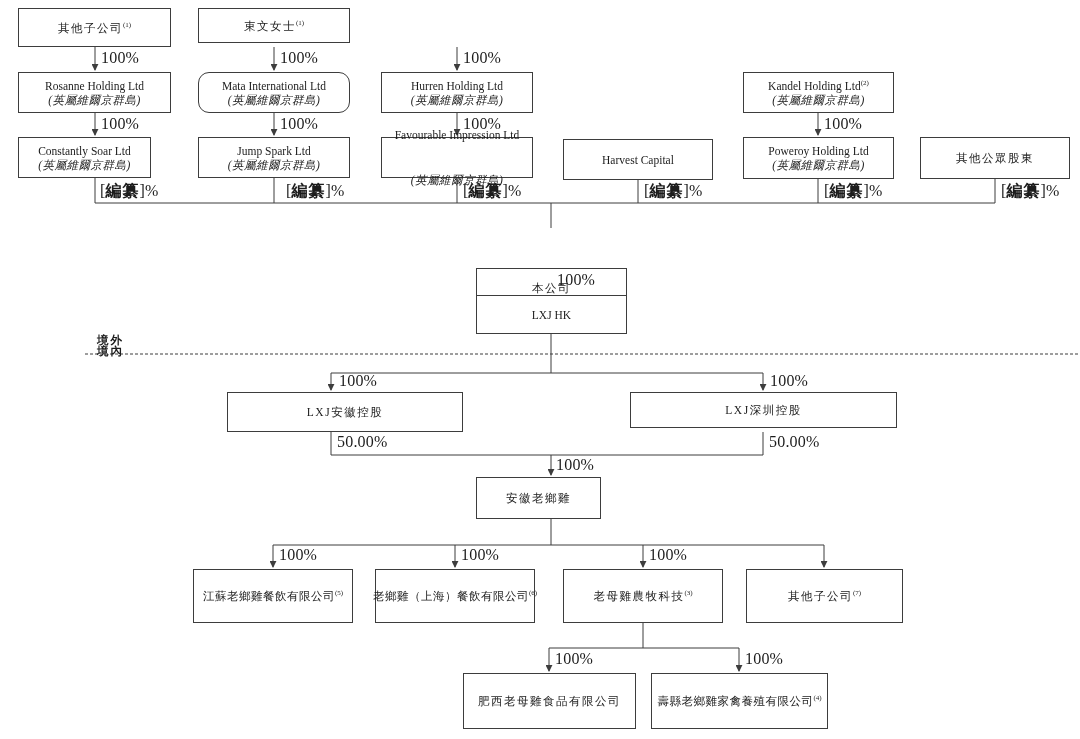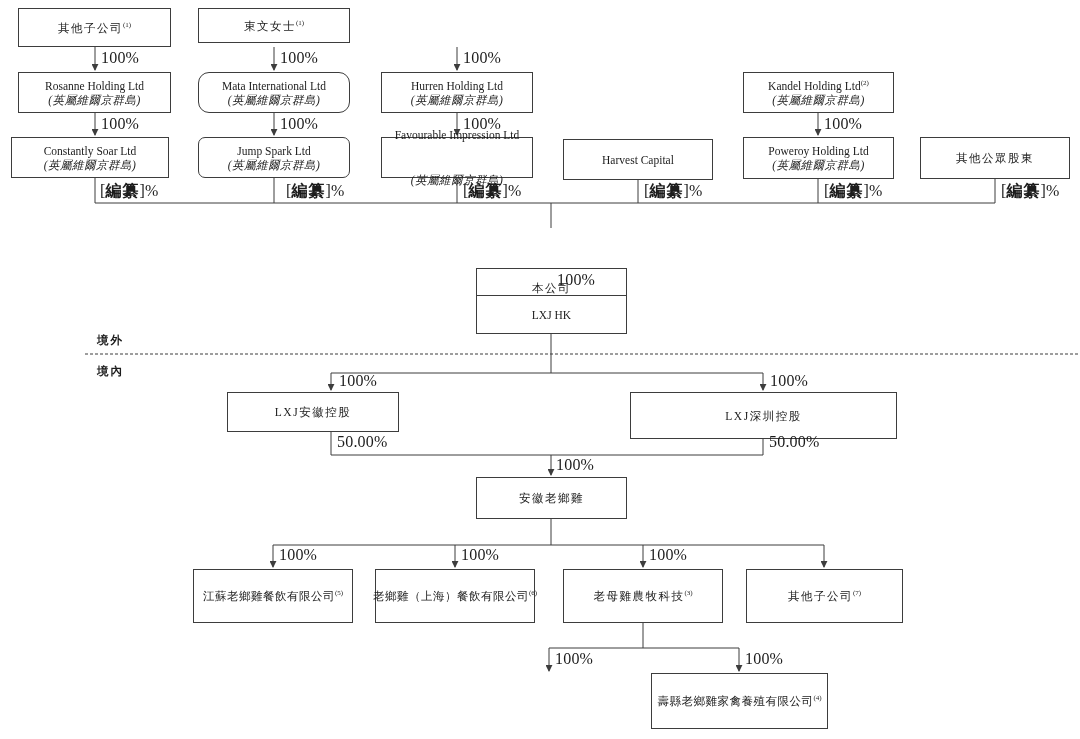--- a/index.html
+++ b/index.html
@@ -94,21 +94,21 @@
       <line x1="643" y1="623" x2="643" y2="648"></line>
       <line x1="549" y1="648" x2="739" y2="648"></line>
       <line x1="549" y1="648" x2="549" y2="671" marker-end="url(#arw)"></line>
       <line x1="739" y1="648" x2="739" y2="671" marker-end="url(#arw)"></line>
 
       <line x1="85" y1="354" x2="1080" y2="354" stroke-dasharray="3,2"></line>
     </g>
   </svg>
 
   <span class="region" style="left:97px;top:333px;">境外</span>
-  <span class="region" style="left:97px;top:364px;">境內</span>
+  <span class="region" style="left:97px;top:344px;">境內</span>
 
   <div class="node" style="left:18px;top:8px;width:153px;height:39px;">
     <span class="nm cjk"><span>其他子公司</span><sup>(1)</sup></span>
   </div>
   <div class="node" style="left:198px;top:8px;width:152px;height:35px;">
     <span class="nm cjk"><span>束文女士</span><sup>(1)</sup></span>
   </div>
 
   <div class="node" style="left:18px;top:72px;width:153px;height:41px;">
     <span class="nm">Rosanne Holding Ltd</span>
@@ -120,25 +120,25 @@
   </div>
   <div class="node" style="left:381px;top:72px;width:152px;height:41px;">
     <span class="nm">Hurren Holding Ltd</span>
     <span class="origin">(英屬維爾京群島)</span>
   </div>
   <div class="node" style="left:743px;top:72px;width:151px;height:41px;">
     <span class="nm"><span>Kandel Holding Ltd</span><sup>(2)</sup></span>
     <span class="origin">(英屬維爾京群島)</span>
   </div>
 
-  <div class="node" style="left:11px;top:137px;width:158px;height:41px;">
+  <div class="node" style="left:18px;top:137px;width:133px;height:41px;">
     <span class="nm">Constantly Soar Ltd</span>
     <span class="origin">(英屬維爾京群島)</span>
   </div>
-  <div class="node" style="left:198px;top:137px;width:152px;height:41px;border-radius:7px;">
+  <div class="node" style="left:198px;top:137px;width:152px;height:41px;">
     <span class="nm">Jump Spark Ltd</span>
     <span class="origin">(英屬維爾京群島)</span>
   </div>
   <div class="node" style="left:381px;top:137px;width:152px;height:41px;gap:31px;">
     <span class="nm">Favourable Impression Ltd</span>
     <span class="origin">(英屬維爾京群島)</span>
   </div>
   <div class="node" style="left:563px;top:139px;width:150px;height:41px;">
     <span class="nm">Harvest Capital</span>
   </div>
@@ -149,43 +149,46 @@
   <div class="node" style="left:920px;top:137px;width:150px;height:42px;">
     <span class="nm cjk">其他公眾股東</span>
   </div>
 
   <div class="node" style="left:476px;top:228px;width:151px;height:40px;margin-top:40px;">
     <span class="nm cjk">本公司</span>
   </div>
   <div class="node" style="left:476px;top:295px;width:151px;height:39px;">
     <span class="nm">LXJ HK</span>
   </div>
-  <div class="node" style="left:227px;top:392px;width:172px;height:40px;">
+  <div class="node" style="left:227px;top:392px;width:236px;height:40px;">
     <span class="nm cjk">LXJ安徽控股</span>
   </div>
-  <div class="node" style="left:630px;top:392px;width:267px;height:47px;">
+  <div class="node" style="left:630px;top:392px;width:267px;height:36px;">
     <span class="nm cjk">LXJ深圳控股</span>
   </div>
-  <div class="node" style="left:476px;top:477px;width:151px;height:42px;">
+  <div class="node" style="left:476px;top:477px;width:125px;height:42px;">
     <span class="nm cjk">安徽老鄉雞</span>
   </div>
 
   <div class="node" style="left:193px;top:569px;width:160px;height:54px;">
     <span class="nm cjk" style="letter-spacing:0.5px;"><span>江蘇老鄉雞餐飲有限公司</span><sup>(5)</sup></span>
   </div>
   <div class="node" style="left:375px;top:569px;width:160px;height:54px;">
     <span class="nm cjk" style="letter-spacing:0.5px;"><span>老鄉雞（上海）餐飲有限公司</span><sup>(6)</sup></span>
   </div>
   <div class="node" style="left:563px;top:569px;width:160px;height:54px;">
     <span class="nm cjk"><span>老母雞農牧科技</span><sup>(3)</sup></span>
   </div>
   <div class="node" style="left:746px;top:569px;width:157px;height:54px;">
     <span class="nm cjk"><span>其他子公司</span><sup>(7)</sup></span>
   </div>
 
+  <div class="node" style="left:463px;top:673px;width:173px;height:56px;">
+    <span class="nm cjk">肥西老母雞食品有限公司</span>
+  </div>
   <div class="node" style="left:651px;top:673px;width:177px;height:56px;">
     <span class="nm cjk" style="letter-spacing:0.5px;"><span>壽縣老鄉雞家禽養殖有限公司</span><sup>(4)</sup></span>
   </div>
 
   <span class="pct" style="left:101px;top:52px;">100%</span>
   <span class="pct" style="left:280px;top:52px;">100%</span>
   <span class="pct" style="left:463px;top:52px;">100%</span>
   <span class="pct" style="left:101px;top:118px;">100%</span>
   <span class="pct" style="left:280px;top:118px;">100%</span>
   <span class="pct" style="left:463px;top:118px;">100%</span>

